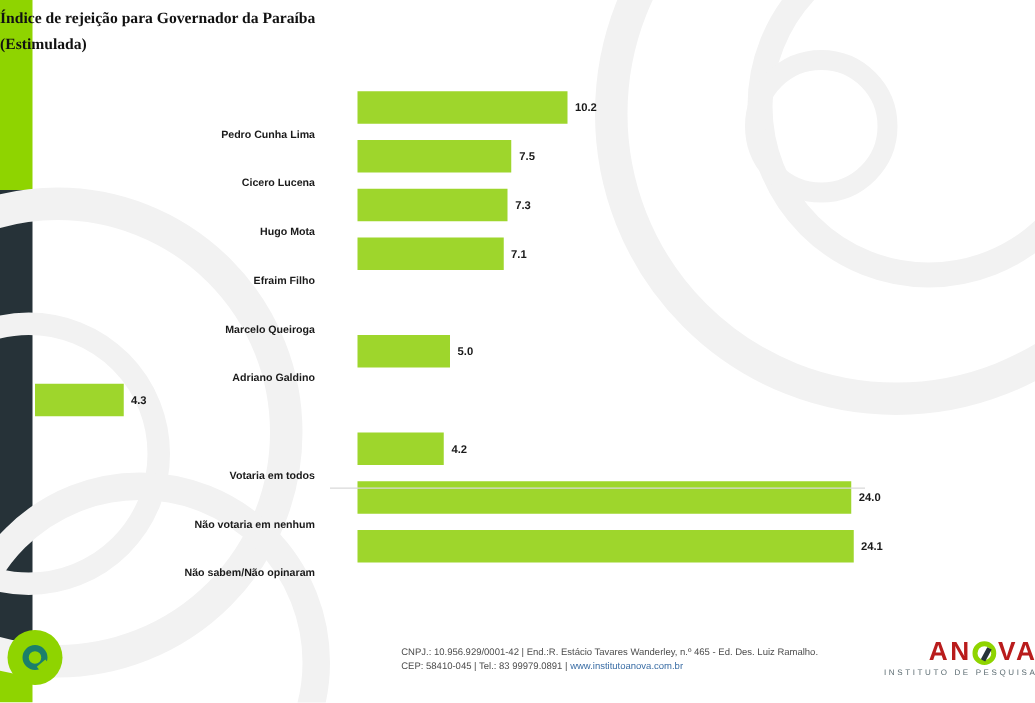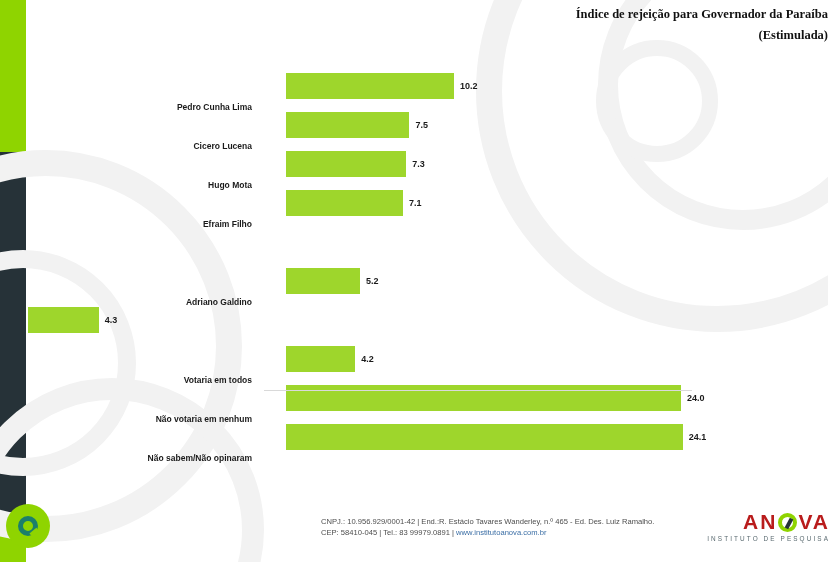--- a/index.html
+++ b/index.html
@@ -126,21 +126,21 @@
     background: #8fd400;
     transform: rotate(-40deg);
   }
 
   
   .title-block {
     position: absolute;
     top: 4px;
     left: 0;
     width: 828px;
-    text-align: right;
+    text-align: left;
   }
   .chart-title {
     font-size: 12.5px;
     font-weight: bold;
     color: #111111;
     font-family: "Liberation Serif", serif;
     line-height: 21px;
   }
   .chart-subtitle {
     font-size: 12.5px;
@@ -311,26 +311,27 @@
       </div>
     </div>
     <div class="bar-row">
       <div class="bar-label">Efraim Filho</div>
       <div class="bar-wrap">
         <div class="bar" style="width: 116.877px; background: rgb(158, 214, 44);"></div>
         <div class="bar-value">7.1</div>
       </div>
     </div>
     <div class="bar-row">
+      <div class="bar-label">Marcelo Queiroga</div>
     </div>
     <div class="bar-row">
       <div class="bar-label">Adriano Galdino</div>
       <div class="bar-wrap">
         <div class="bar" style="width: 74.0769px; background: rgb(158, 214, 44);"></div>
-        <div class="bar-value">5.2</div>
+        <div class="bar-value">5.0</div>
       </div>
     </div>
     <div class="bar-row">
       <div class="bar-wrap">
         <div class="bar" style="width: 70.7846px; background: rgb(158, 214, 44);"></div>
         <div class="bar-value">4.3</div>
       </div>
     </div>
     <div class="bar-row">
       <div class="bar-label">Votaria em todos</div>

